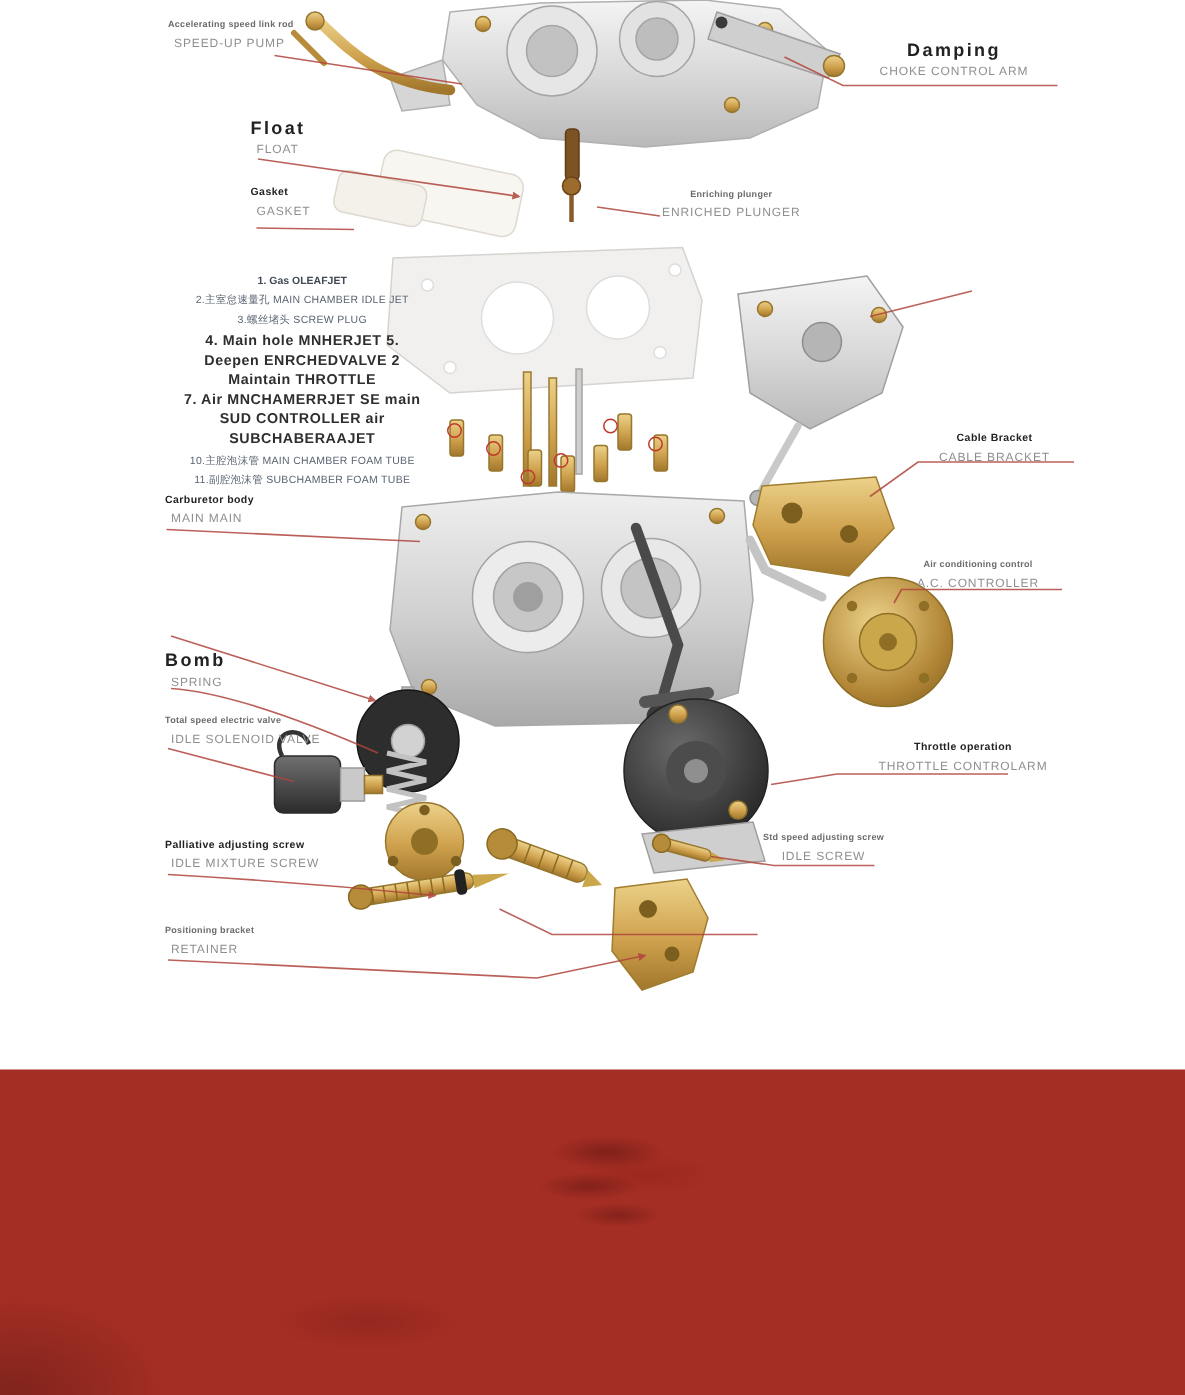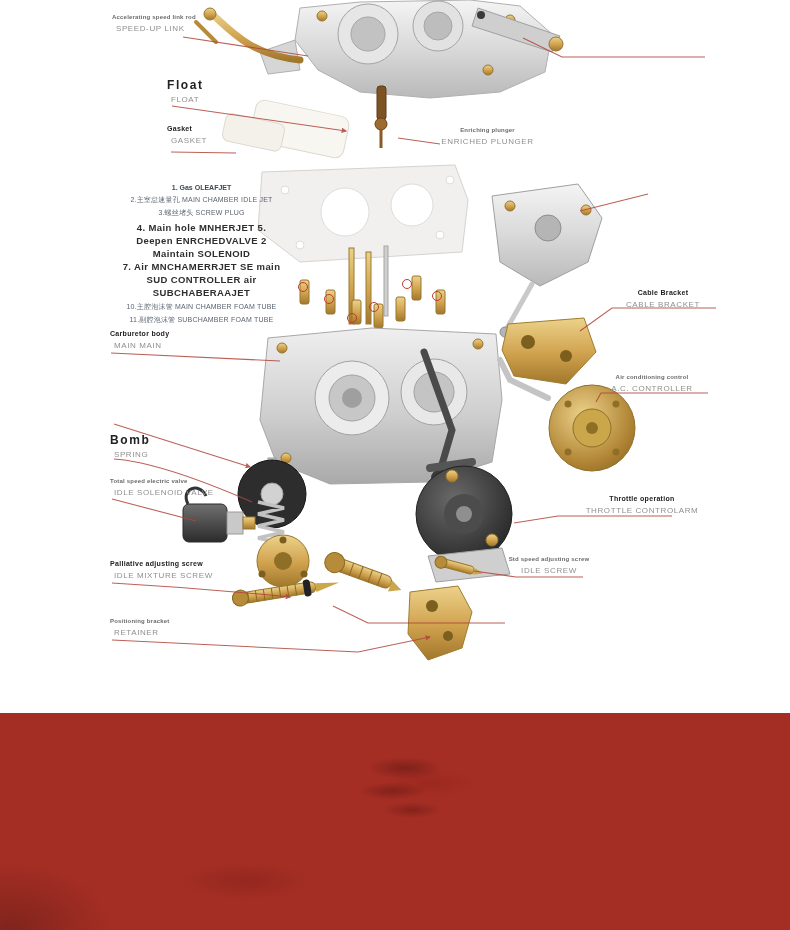--- a/index.html
+++ b/index.html
@@ -254,23 +254,27 @@
       <path d="M672,516 L558,516 L514,523"></path>
       <path d="M583,577 L516,577 L474,571"></path>
       <path d="M112,583 Q200,588 290,597" marker-end="url(#arr)"></path>
       <path d="M112,640 L358,652 L430,637" marker-end="url(#arr)"></path>
       <path d="M505,623 L368,623 L333,606"></path>
     </g>
   </svg>
 
   <div class="lbl" style="left:112px;top:13px">
     <div class="tiny">Accelerating speed link rod</div>
-    <div class="caps ind">SPEED-UP LINK</div>
-  </div>
-
+    <div class="caps ind">SPEED-UP PUMP</div>
+  </div>
+
+  <div class="lbl center" style="left:556px;top:27px;width:160px">
+    <div class="bigtitle">Damping</div>
+    <div class="caps">CHOKE  CONTROL  ARM</div>
+  </div>
 
   <div class="lbl" style="left:167px;top:79px">
     <div class="bigtitle">Float</div>
     <div class="caps ind">FLOAT</div>
   </div>
 
   <div class="lbl" style="left:167px;top:124px">
     <div class="sb">Gasket</div>
     <div class="caps ind">GASKET</div>
   </div>
@@ -327,21 +331,21 @@
     <div class="tiny">Positioning bracket</div>
     <div class="caps ind">RETAINER</div>
   </div>
 
   <div class="plist">
     <div class="pl-sm1">1. Gas OLEAFJET</div>
     <div class="pl-sm">2.主室怠速量孔  MAIN CHAMBER IDLE JET</div>
     <div class="pl-sm">3.螺丝堵头  SCREW PLUG</div>
     <div class="pl-b">4. Main hole MNHERJET 5.</div>
     <div class="pl-b">Deepen ENRCHEDVALVE 2</div>
-    <div class="pl-b">Maintain SOLENOID</div>
+    <div class="pl-b">Maintain THROTTLE</div>
     <div class="pl-b">7. Air MNCHAMERRJET SE main</div>
     <div class="pl-b">SUD CONTROLLER air</div>
     <div class="pl-b">SUBCHABERAAJET</div>
     <div class="pl-sm">10.主腔泡沫管  MAIN CHAMBER FOAM TUBE</div>
     <div class="pl-sm">11.副腔泡沫管  SUBCHAMBER FOAM TUBE</div>
   </div>
 
   <div class="banner" style="background-color: rgb(165, 46, 36);"></div>
 
 </div>

